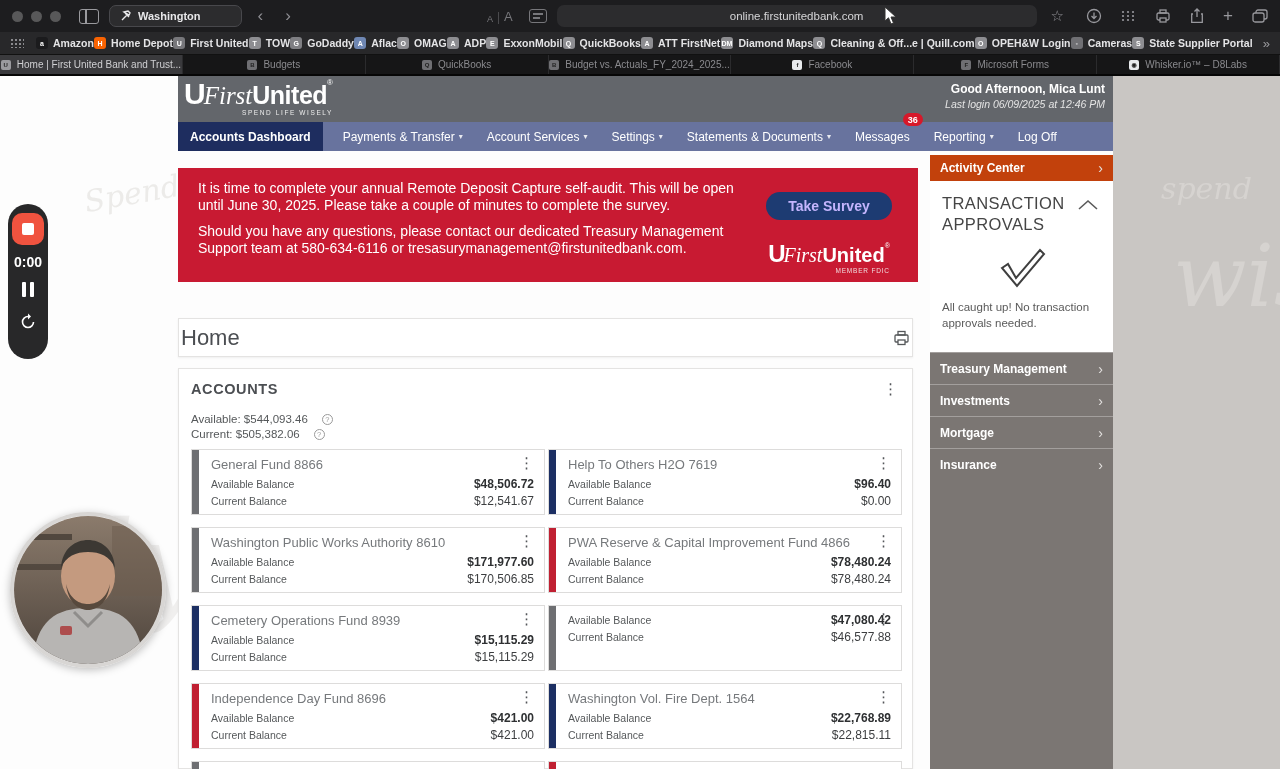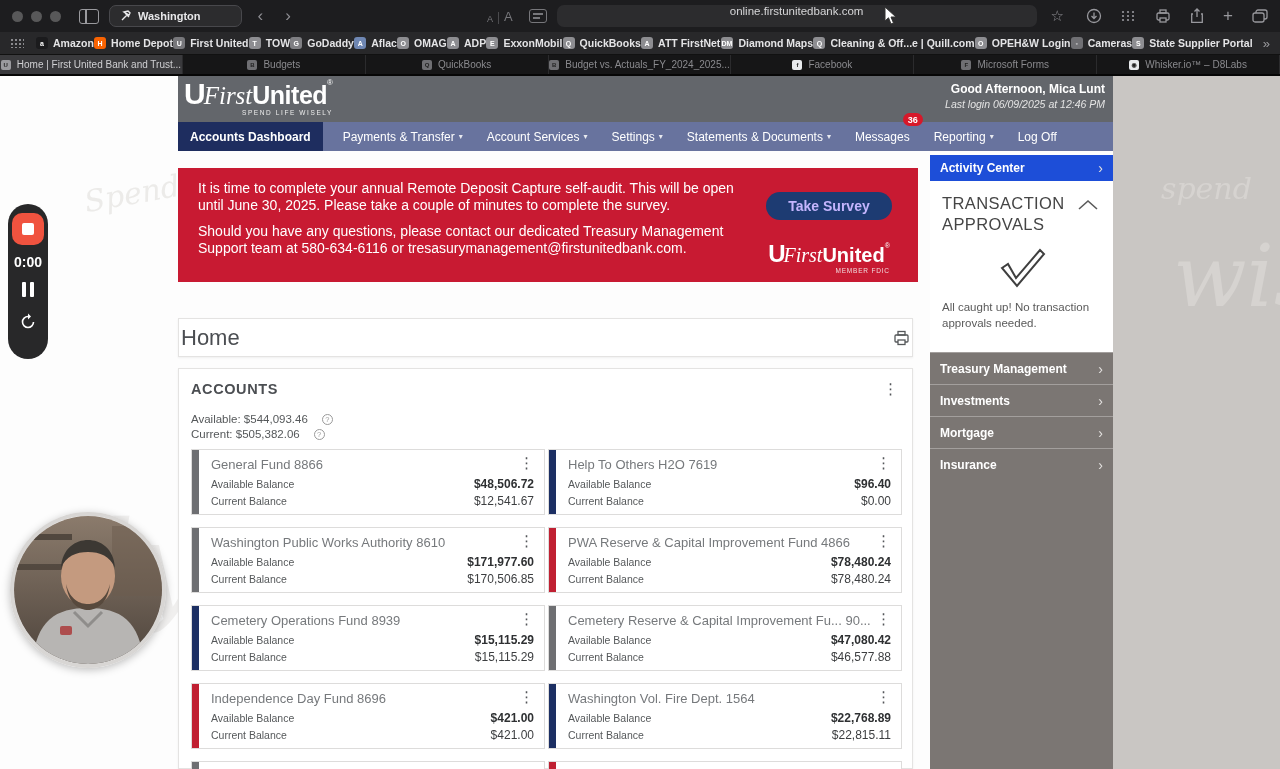--- a/index.html
+++ b/index.html
@@ -17,21 +17,21 @@
   .tabgroup { display:flex; align-items:center; gap:6px; background:#2c2c2e; border:1px solid #48484c;
     border-radius:7px; height:22px; padding:0 40px 0 10px; color:#e8e8ea; font-size:11px; font-weight:700; }
   .navarrow { font-size:17px; color:#8e8e93; padding:0 6px; }
   .fontsize { display:flex; align-items:flex-end; gap:5px; color:#77777b; margin-left:180px; }
   .fontsize .small { font-size:9px; } .fontsize .big { font-size:13px; }
   .fontsize .sep { width:1px; height:12px; background:#4a4a4d; }
   .pageset { width:18px; height:14px; border:1.5px solid #77777b; border-radius:3px; position:relative; margin-left:6px;}
   .pageset::before{content:""; position:absolute; left:3px; right:3px; top:3px; height:1.5px; background:#77777b;}
   .pageset::after{content:""; position:absolute; left:3px; right:6px; top:7px; height:1.5px; background:#77777b;}
   .urlbar { flex:0 0 480px; height:22px; background:#2c2c2e; border-radius:7px; display:flex;
-    align-items:flex-start; justify-content:center; color:#d6d6d8; font-size:11.5px; position:relative; }
+    align-items:center; justify-content:center; color:#d6d6d8; font-size:11.5px; position:relative; }
   .star { color:#8e8e93; font-size:15px; margin-left:4px; }
   .right-ics { margin-left:auto; display:flex; align-items:center; gap:19px; color:#98989d; }
   .right-ics svg { display:block; }
   .plus-ic { font-size:17px; color:#98989d; }
 
   
   .bm-bar { position:absolute; left:0; top:32px; width:1280px; height:23px; background:#28282a;
     display:flex; align-items:center; padding:0 10px; border-bottom:1px solid #111; }
   .bm-grid { width:14px; height:10px; margin-right:12px;
     background:radial-gradient(circle, #8a8a8e 1px, transparent 1.3px); background-size:4px 4px; }
@@ -122,21 +122,21 @@
   .balrow { display:flex; justify-content:space-between; align-items:baseline; font-size:10.5px;
     color:#55585a; margin-bottom:3px; }
   .balrow .val { font-size:12px; color:#3c3e40; }
   .balrow.avail .val { font-weight:700; color:#2e3032; }
   .acct .kebab { position:absolute; right:6px; top:5px; }
 
   
   .side-col { position:absolute; left:930px; top:79px; width:183px; height:614px; background:#7b7673; }
   .side-bar { height:26px; display:flex; align-items:center; justify-content:space-between; padding:0 10px;
     color:#fff; font-size:12px; font-weight:700; }
-  .side-bar.activity { background:#1d4ed8; }
+  .side-bar.activity { background:#c2410c; }
   .side-chev { color:#e3e1df; font-size:14px; font-weight:400; }
   .ta-panel { background:#fff; height:171px; position:relative; padding:12px 12px; }
   .ta-title { font-size:16.5px; color:#454545; font-weight:500; width:130px; line-height:1.25; letter-spacing:.4px; }
   .ta-chev { position:absolute; right:14px; top:18px; }
   .ta-check { display:flex; justify-content:center; margin-top:12px; }
   .ta-msg { font-size:11.5px; color:#5a5a5a; line-height:1.35; margin-top:12px; }
   .side-items .side-bar { height:32px; border-top:1px solid rgba(255,255,255,.3); }
 
   
   .recorder { position:absolute; left:8px; top:204px; width:40px; height:155px; background:rgba(28,28,30,.95);
@@ -523,21 +523,20 @@
                 <span>Current Balance</span>
                 <span class="val">$15,115.29</span>
               </div>
             </div>
             <span class="kebab">⋮</span>
           </div>
 
           <div class="acct" data-accent="gray">
             <div class="accent"></div>
             <div class="acct-body">
-              <div class="acct-name">Cemetery Reserve &amp; Capital Improvement Fu... 90...</div>
               <div class="balrow avail">
                 <span>Available Balance</span>
                 <span class="val">$47,080.42</span>
               </div>
               <div class="balrow">
                 <span>Current Balance</span>
                 <span class="val">$46,577.88</span>
               </div>
             </div>
             <span class="kebab">⋮</span>

